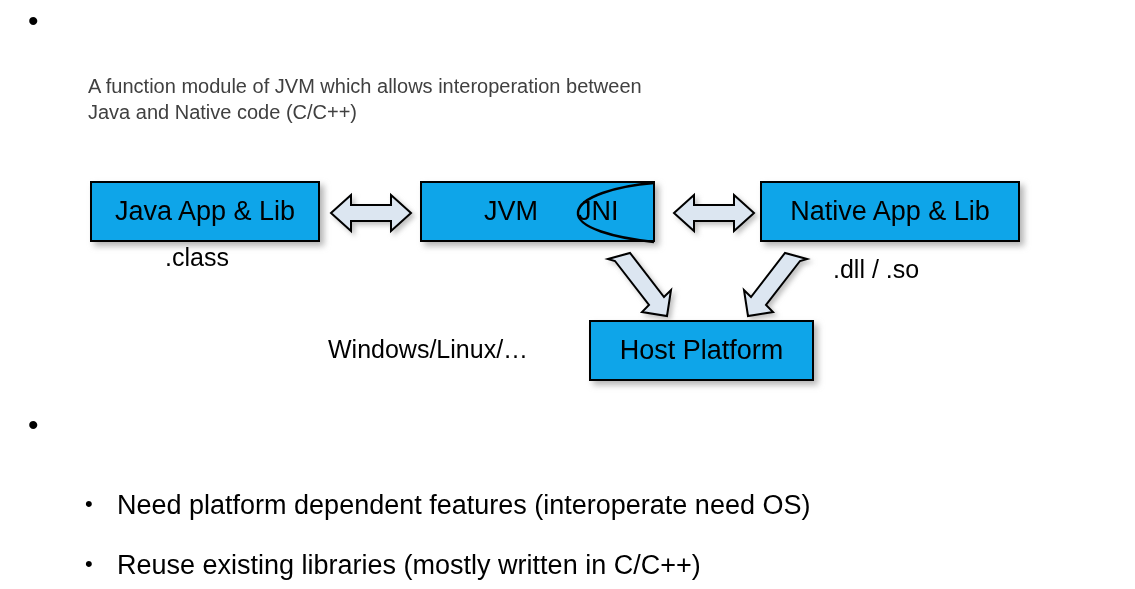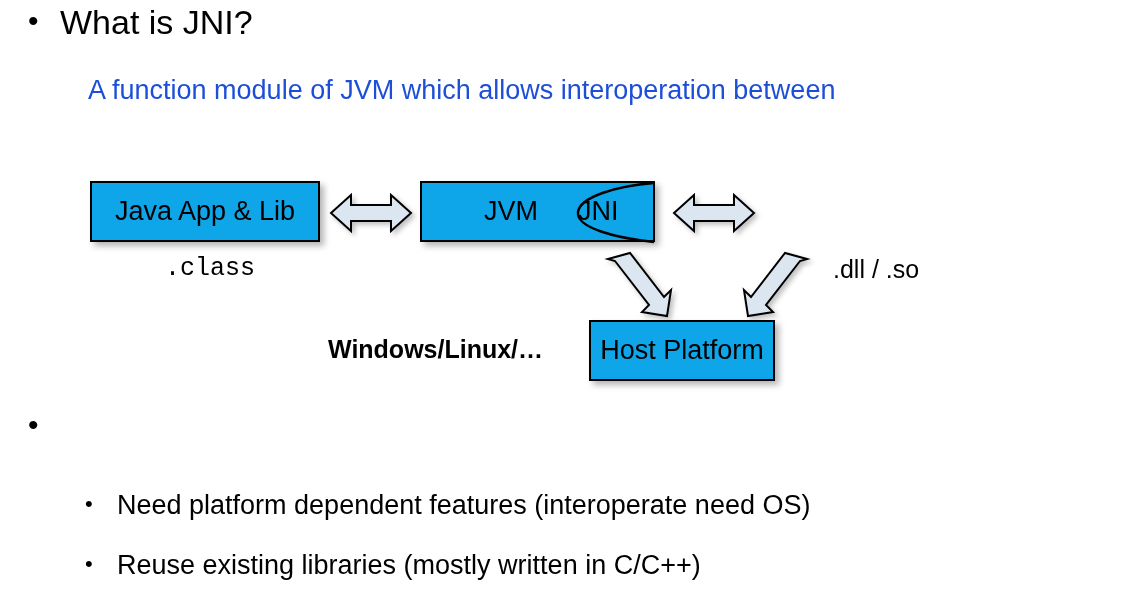--- a/index.html
+++ b/index.html
@@ -44,23 +44,23 @@
     white-space: nowrap;
   }
   .bullet-l2 .dot {
     width: 32px;
     flex: 0 0 32px;
     font-size: 22px;
     line-height: 1.3;
   }
   .para {
     position: absolute;
-    font-size: 27px;
+    font-size: 20px;
     line-height: 1.3;
-    color: #1d4ed8;
+    color: #404040;
   }
   .plain-label {
     position: absolute;
     font-size: 25px;
     line-height: 1.1;
     color: #000;
     white-space: nowrap;
   }
 
   
@@ -111,64 +111,67 @@
     filter: drop-shadow(3px 3px 2.5px rgba(130,130,130,0.5));
   }
 </style>
 </head>
 <body>
 
 <div id="slide">
 
   <div class="bullet-l1" style="left:28px; top:3px;">
     <span class="dot">•</span>
-    <span>What is JNI?</span>
   </div>
 
   <div class="para" style="left:88px; top:73px; width:960px;">
     <div>A function module of JVM which allows interoperation between</div>
+    <div>Java and Native code (C/C++)</div>
   </div>
 
   <div class="dbox" style="left:90px; top:181px; width:230px; height:61px;">
     <span>Java App &amp; Lib</span>
   </div>
 
-  <div class="plain-label" style="left:165px; top:255px;font-family:Liberation Mono, monospace;">.class</div>
+  <div class="plain-label" style="left:165px; top:244px;">.class</div>
 
   <svg class="arrow-svg arrow-shadowed" style="left:330px; top:192px;" width="82" height="42" viewBox="0 0 82 42">
     <polygon points="1,21 21,3 21,13 61,13 61,3 81,21 61,39 61,29 21,29 21,39"></polygon>
   </svg>
 
   <div class="dbox jvm" style="left:420px; top:181px; width:235px; height:61px;">
     <span class="jvm-label" style="left:62px;">JVM</span>
     <span class="jni-label" style="left:156px;">JNI</span>
   </div>
 
   <svg class="jni-arc" style="left:420px; top:181px;" width="237" height="63" viewBox="0 0 237 63">
     <path d="M 234 2 C 196 5, 160 16, 158 31 C 156 47, 196 57, 234 61" fill="none" stroke="#000000" stroke-width="2.4"></path>
   </svg>
 
   <svg class="arrow-svg arrow-shadowed" style="left:673px; top:192px;" width="82" height="42" viewBox="0 0 82 42">
     <polygon points="1,21 21,3 21,13 61,13 61,3 81,21 61,39 61,29 21,29 21,39"></polygon>
   </svg>
 
+  <div class="dbox" style="left:760px; top:181px; width:260px; height:61px;">
+    <span>Native App &amp; Lib</span>
+  </div>
 
   <div class="plain-label" style="left:833px; top:256px;text-align:center;">.dll / .so</div>
 
   <svg class="arrow-svg arrow-shadowed" style="left:600px; top:252px;" width="72" height="68" viewBox="0 0 72 68">
     <polygon points="8,7 30,1 64,45 71,38 67,64 42,60 49,53 15,9"></polygon>
   </svg>
 
   <svg class="arrow-svg arrow-shadowed" style="left:743px; top:252px;" width="72" height="68" viewBox="0 0 72 68">
     <polygon points="64,7 42,1 8,45 1,38 5,64 30,60 23,53 57,9"></polygon>
   </svg>
 
-  <div class="plain-label" style="left:328px; top:336px;font-weight:bold;">Windows/Linux/…</div>
+  <div class="plain-label" style="left:328px; top:336px;">Windows/Linux/…</div>
 
-  <div class="dbox" style="left:589px; top:320px; width:186px; height:61px;">
+  <div class="dbox" style="left:589px; top:320px; width:225px; height:61px;">
     <span>Host Platform</span>
   </div>
 
   <div class="bullet-l1" style="left:28px; top:407px;">
     <span class="dot">•</span>
   </div>
 
   <div class="bullet-l2" style="left:85px; top:490px;">
     <span class="dot">•</span>
     <span>Need platform dependent features (interoperate need OS)</span>

